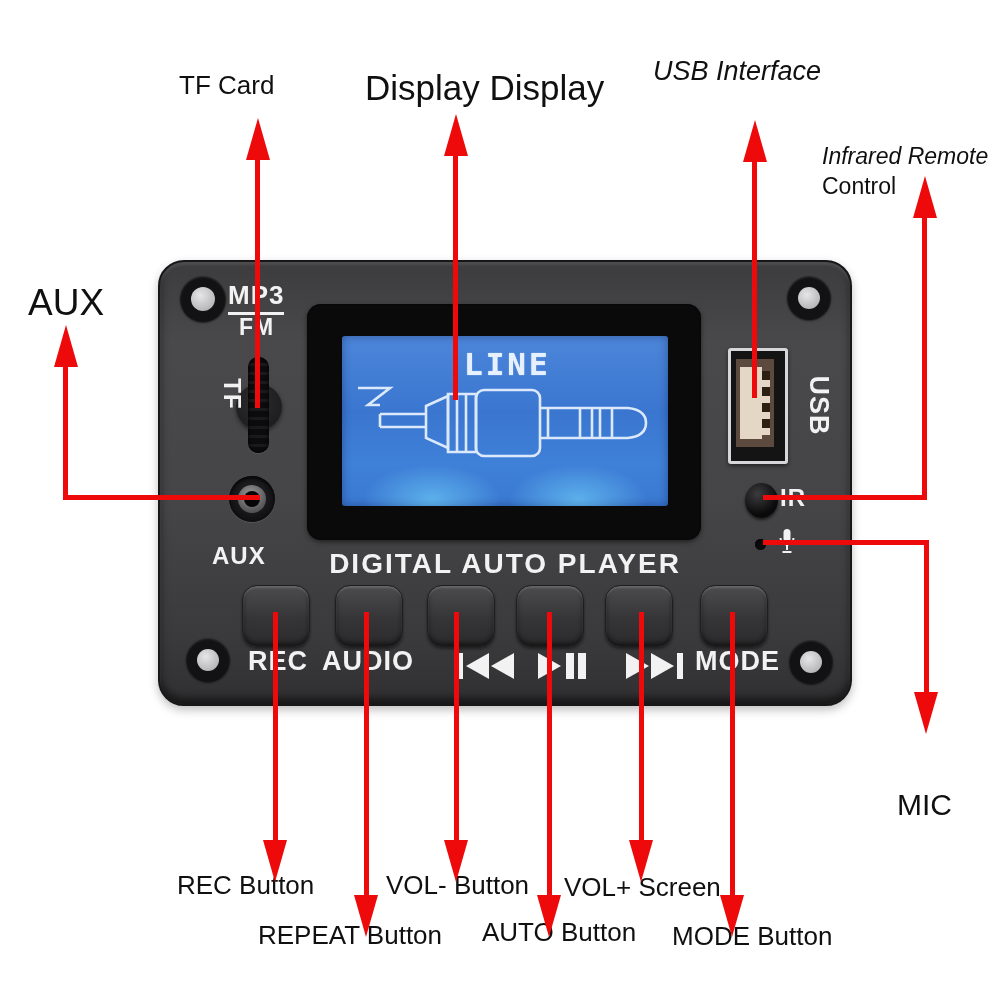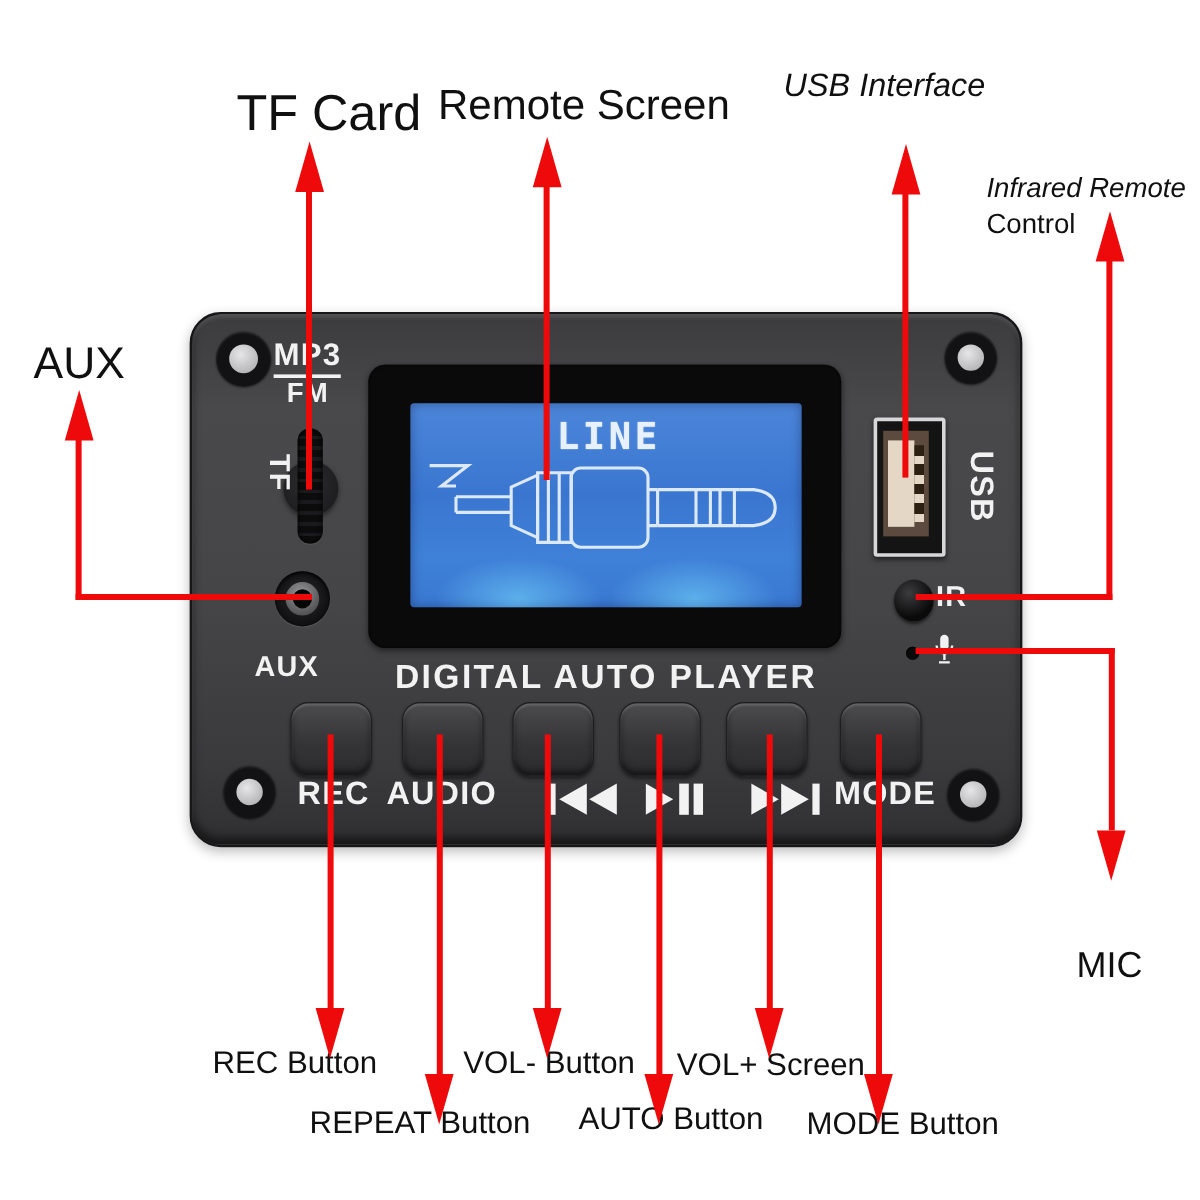--- a/index.html
+++ b/index.html
@@ -6,21 +6,21 @@
     --red:#ee0a0a;
     --silk:#f2f2f2;
   }
   html,body{margin:0;padding:0;background:#fff;}
   .canvas{
     position:relative;width:1000px;height:1000px;background:#fff;overflow:hidden;
     font-family:"Liberation Sans",sans-serif;color:#111;
   }
   
   .callout{position:absolute;color:#101010;white-space:nowrap;}
-  .c-tf{left:197px;top:70px;font-size:42px;}
+  .c-tf{left:179px;top:70px;font-size:26px;}
   .c-disp{left:365px;top:68px;font-size:35px;}
   .c-usb{left:653px;top:56px;font-size:27px;font-style:italic;}
   .c-ir1{left:822px;top:143px;font-size:23px;font-style:italic;}
   .c-ir2{left:822px;top:173px;font-size:23px;}
   .c-aux{left:28px;top:282px;font-size:37px;}
   .c-mic{left:897px;top:740px;font-size:30px;margin-top:48px;}
   .c-rec{left:177px;top:870px;font-size:26px;}
   .c-volm{left:386px;top:870px;font-size:26px;}
   .c-volp{left:564px;top:872px;font-size:26px;}
   .c-rep{left:258px;top:920px;font-size:26px;}
@@ -92,21 +92,21 @@
   .cap-rec{left:88px;} .cap-repeat{left:162px;} .cap-mode{left:535px;}
   .glyph{position:absolute;top:389px;}
   .g-prev{left:297px;} .g-pp{left:378px;} .g-next{left:466px;}
 </style>
 </head>
 <body>
 
 <div class="canvas">
 
   <div class="callout c-tf">TF Card</div>
-  <div class="callout c-disp">Remote Screen</div>
+  <div class="callout c-disp">Display Display</div>
   <div class="callout c-usb">USB Interface</div>
   <div class="callout c-ir1">Infrared Remote</div>
   <div class="callout c-ir2">Control</div>
   <div class="callout c-aux">AUX</div>
   <div class="callout c-mic">MIC</div>
   <div class="callout c-rec">REC Button</div>
   <div class="callout c-volm">VOL- Button</div>
   <div class="callout c-volp">VOL+ Screen</div>
   <div class="callout c-rep">REPEAT Button</div>
   <div class="callout c-auto">AUTO Button</div>

